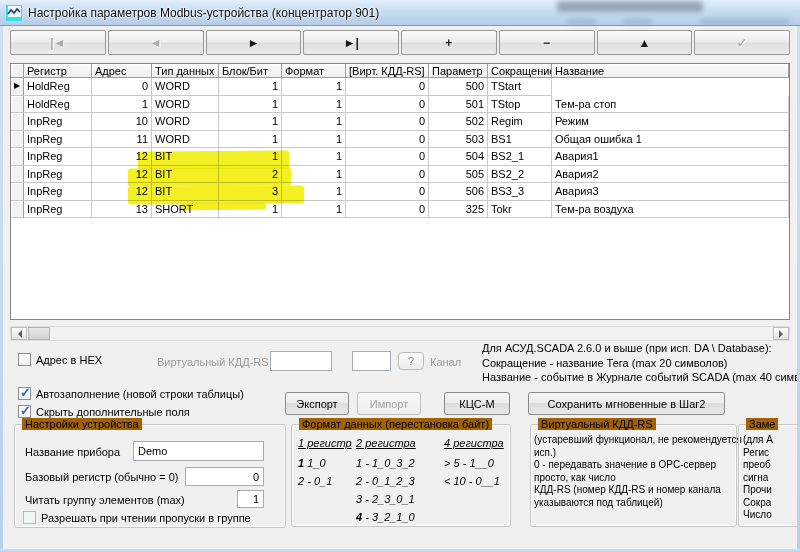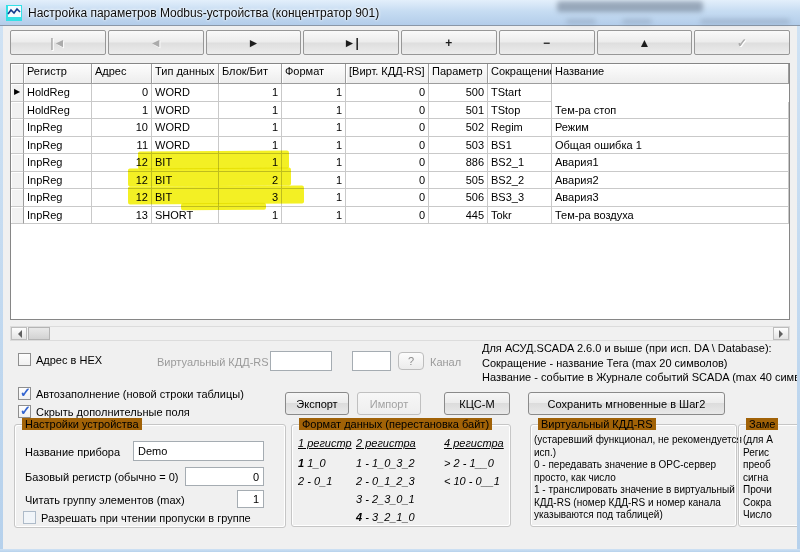--- a/index.html
+++ b/index.html
@@ -29,21 +29,21 @@
     background:linear-gradient(#fafafa,#ececec 48%,#dedede 52%,#ececec);
     border:1px solid #979797; border-radius:2px;
     font-size:12px; font-weight:bold; color:#1c1c1c; cursor:default;
   }
   .tbtn.dis{ color:#ababab; text-shadow:1px 1px 0 #fff; }
   
   .grid{
     position:absolute; left:10px; top:63px; width:780px; height:257px;
     background:#fff; border:1px solid #868686;
   }
-  .ghead{ display:flex; height:20px; }
+  .ghead{ display:flex; height:14px; }
   .hcell{
     background:linear-gradient(#fdfdfd,#ededed);
     border-right:1px solid #9d9d9d; border-bottom:1px solid #9d9d9d;
     box-shadow:inset 1px 1px 0 #fff;
     font-size:11px; padding:1px 3px 0; white-space:nowrap; overflow:hidden;
   }
   .grow{ display:flex; height:17.5px; }
   .gcell{
     border-right:1px solid #c9c9c9; border-bottom:1px solid #c9c9c9;
     font-size:11px; padding:2px 3px 0; white-space:nowrap; overflow:hidden;
@@ -193,21 +193,21 @@
           <div class="gcell" style="width: 237px; text-align: left;">Общая ошибка 1</div>
         </div>
         <div class="grow">
           <div class="gcell icell"></div>
           <div class="gcell" style="width: 68px; text-align: left;">InpReg</div>
           <div class="gcell" style="width: 60px; text-align: right;">12</div>
           <div class="gcell" style="width: 67px; text-align: left;">BIT</div>
           <div class="gcell" style="width: 63px; text-align: right;">1</div>
           <div class="gcell" style="width: 64px; text-align: right;">1</div>
           <div class="gcell" style="width: 83px; text-align: right;">0</div>
-          <div class="gcell" style="width: 59px; text-align: right;">886</div>
+          <div class="gcell" style="width: 59px; text-align: right;">504</div>
           <div class="gcell" style="width: 64px; text-align: left;">BS2_1</div>
           <div class="gcell" style="width: 237px; text-align: left;">Авария1</div>
         </div>
         <div class="grow">
           <div class="gcell icell"></div>
           <div class="gcell" style="width: 68px; text-align: left;">InpReg</div>
           <div class="gcell" style="width: 60px; text-align: right;">12</div>
           <div class="gcell" style="width: 67px; text-align: left;">BIT</div>
           <div class="gcell" style="width: 63px; text-align: right;">2</div>
           <div class="gcell" style="width: 64px; text-align: right;">1</div>
@@ -229,21 +229,21 @@
           <div class="gcell" style="width: 237px; text-align: left;">Авария3</div>
         </div>
         <div class="grow">
           <div class="gcell icell"></div>
           <div class="gcell" style="width: 68px; text-align: left;">InpReg</div>
           <div class="gcell" style="width: 60px; text-align: right;">13</div>
           <div class="gcell" style="width: 67px; text-align: left;">SHORT</div>
           <div class="gcell" style="width: 63px; text-align: right;">1</div>
           <div class="gcell" style="width: 64px; text-align: right;">1</div>
           <div class="gcell" style="width: 83px; text-align: right;">0</div>
-          <div class="gcell" style="width: 59px; text-align: right;">445</div>
+          <div class="gcell" style="width: 59px; text-align: right;">325</div>
           <div class="gcell" style="width: 64px; text-align: left;">Tokr</div>
           <div class="gcell" style="width: 237px; text-align: left;">Тем-ра воздуха</div>
         </div>
       </div>
   <div class="hl" style="left: 127px; top: 87px; width: 151px; height: 18px;"></div>
       <div class="hl" style="left: 117px; top: 104px; width: 163px; height: 18px;"></div>
       <div class="hl" style="left: 117px; top: 122px; width: 176px; height: 18px;"></div>
       <div class="hl" style="left: 170px; top: 139px; width: 85px; height: 7px;"></div>
     </div>
 
@@ -311,34 +311,33 @@
         </div>
         <div class="fcol" style="left: 64px;">
           <div class="fhead">2 регистра</div>
           <div class="frow"><span>1</span><span> - 1_0_3_2</span></div>
           <div class="frow"><span>2</span><span> - 0_1_2_3</span></div>
           <div class="frow"><span>3</span><span> - 2_3_0_1</span></div>
           <div class="frow"><span class="b">4</span><span> - 3_2_1_0</span></div>
         </div>
         <div class="fcol" style="left: 152px;">
           <div class="fhead">4 регистра</div>
-          <div class="frow"><span>&gt;</span><span> 2 - 1__0</span></div>
+          <div class="frow"><span>&gt;</span><span> 5 - 1__0</span></div>
           <div class="frow"><span>&lt;</span><span> 10 - 0__1</span></div>
         </div>
       </div>
   </div>
 
   <div class="group" style="left:530px; top:424px; width:207px; height:103px;">
     <span class="legend">Виртуальный КДД-RS</span>
     <div class="nlines" style="left:3px; top:9px;">
         <div class="nline">(устаревший функционал, не рекомендуется</div>
         <div class="nline">исп.)</div>
         <div class="nline">0 - передавать значение в OPC-сервер</div>
         <div class="nline">просто, как число</div>
-        <div class="nline"> 1 - транслировать значение в виртуальный</div>
         <div class="nline">КДД-RS (номер КДД-RS и номер канала</div>
         <div class="nline">указываются под таблицей)</div>
       </div>
   </div>
 
   <div class="group" style="left:738px; top:424px; width:75px; height:103px;">
     <span class="legend">Заме</span>
     <div class="nlines" style="left:4px; top:9px;">
         <div class="nline">(для А</div>
         <div class="nline">Регис</div>

